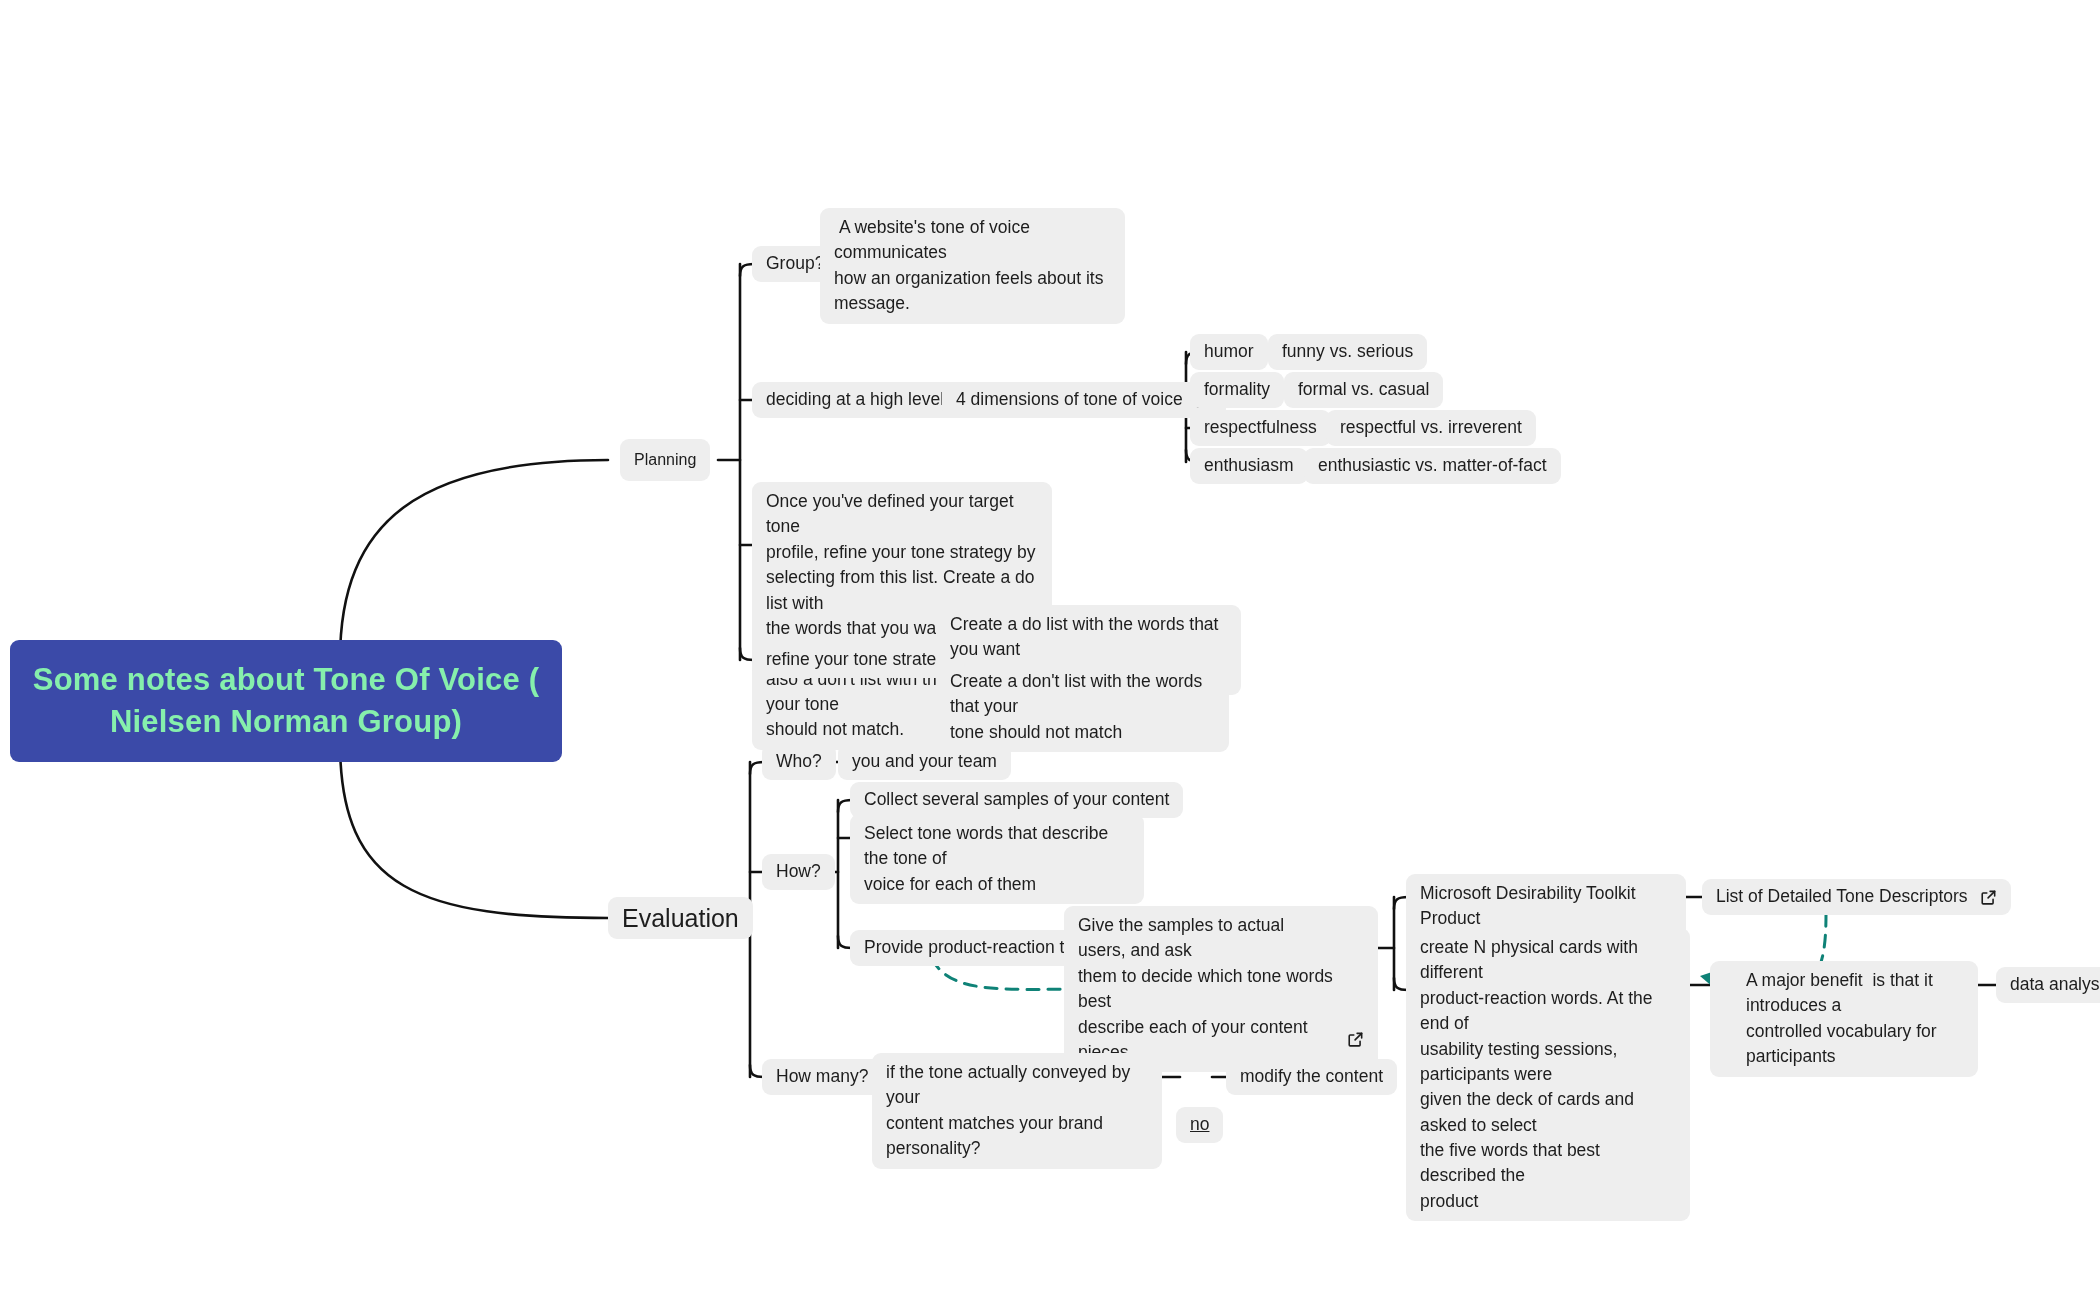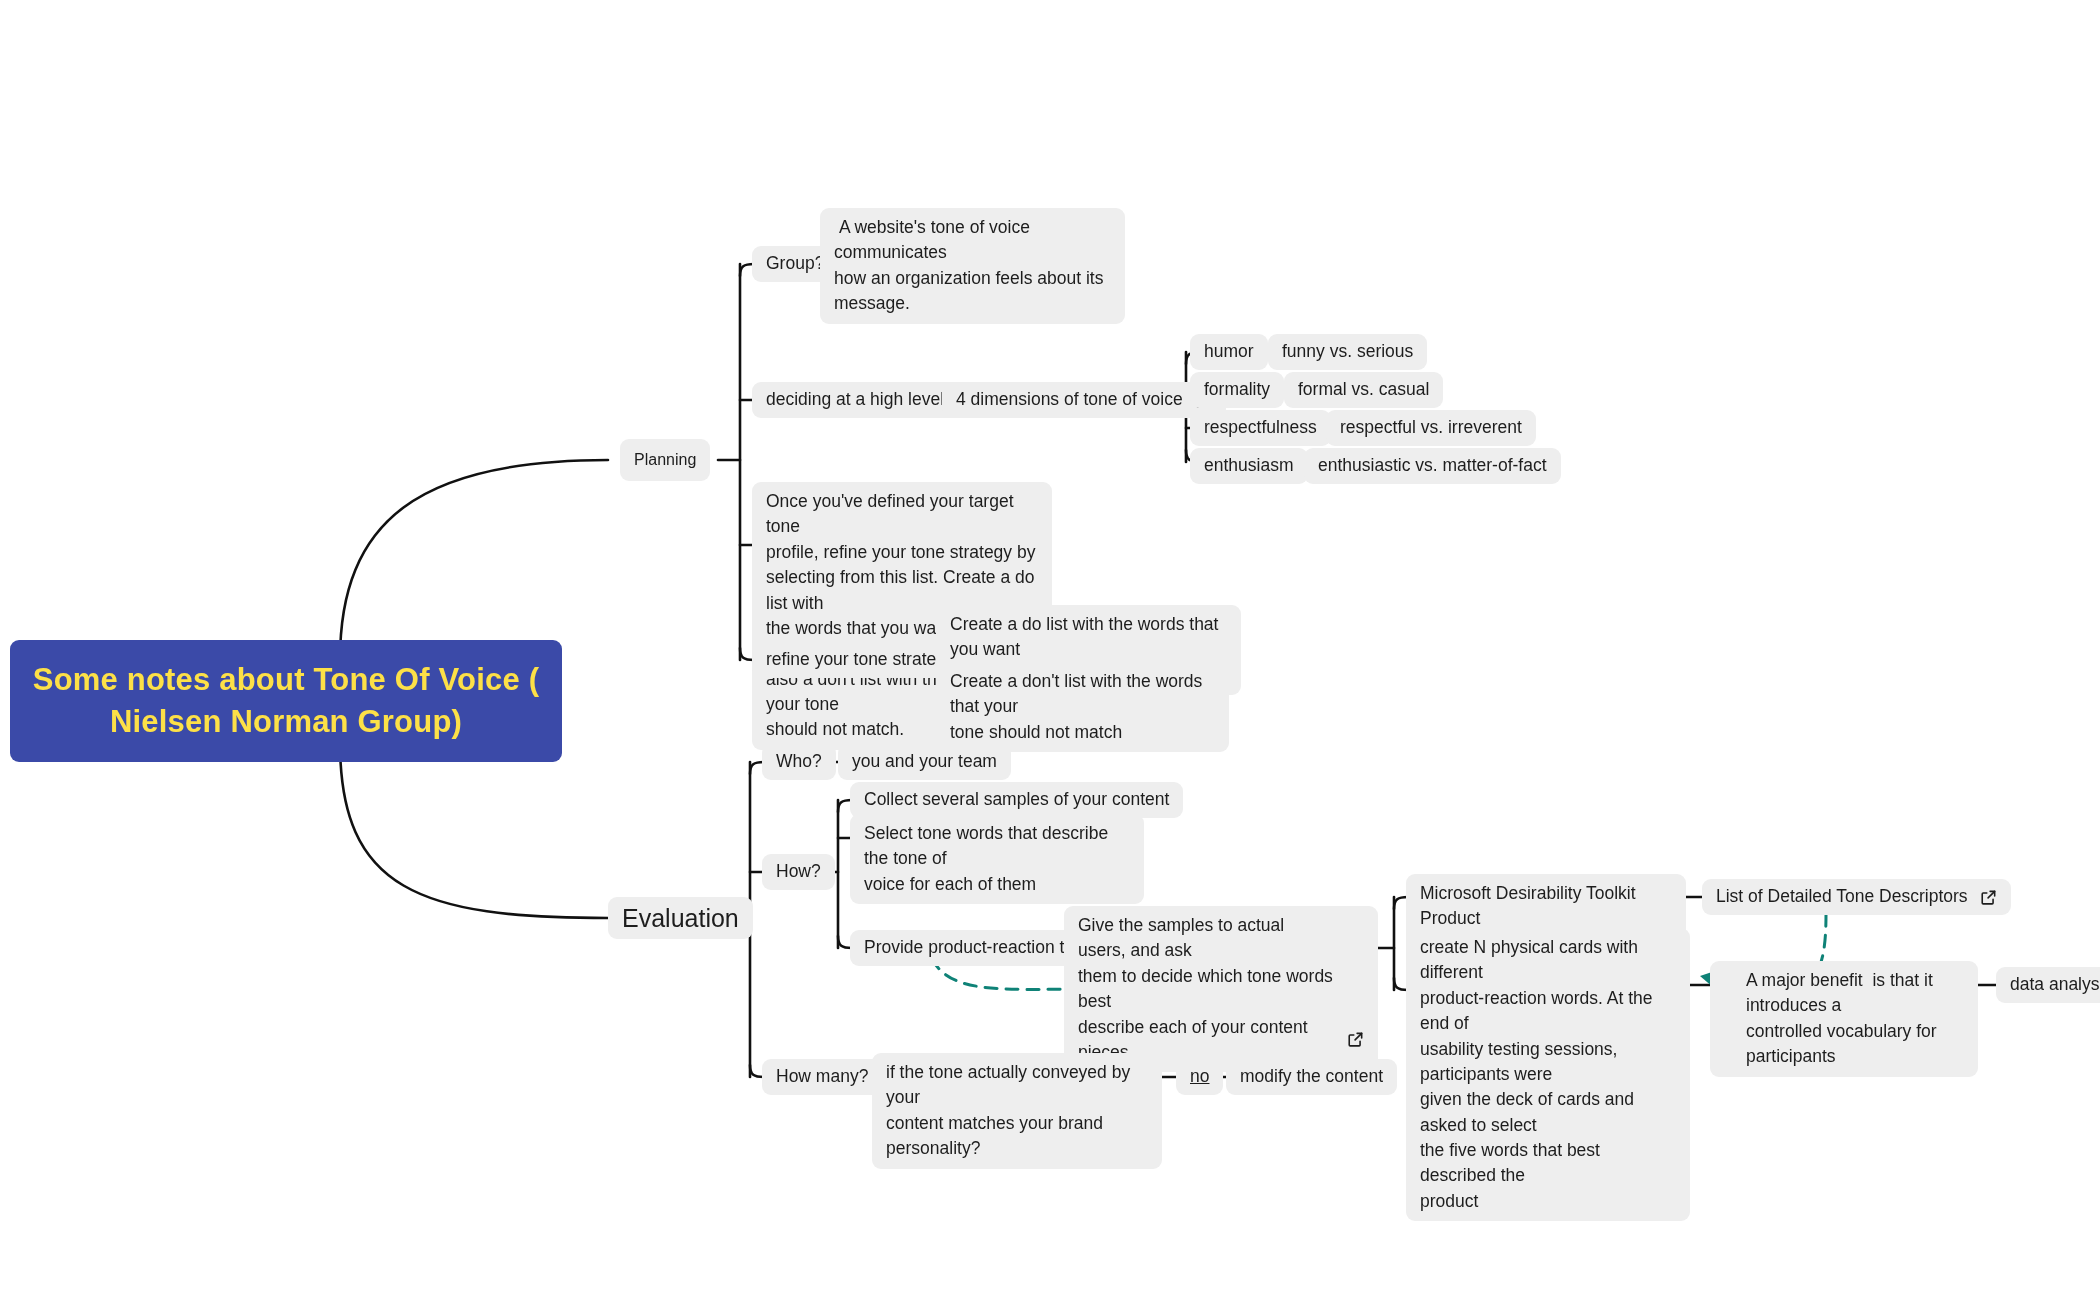--- a/index.html
+++ b/index.html
@@ -40,21 +40,21 @@
     display: flex;
     align-items: center;
   }
   .node.one-line {
     white-space: nowrap;
   }
   .node .txt { display: block; }
   .root {
     position: absolute;
     background: #3b4aa8;
-    color: #fde047;
+    color: #86efac;
     border-radius: 9px;
     font-size: 31px;
     line-height: 1.35;
     font-weight: 600;
     text-align: center;
     display: flex;
     align-items: center;
     justify-content: center;
     padding: 16px 20px;
     box-sizing: border-box;
@@ -335,21 +335,21 @@
 
   <div class="node one-line" style="left:762px; top:1059px; height:36px;">
     <span class="txt">How many?</span>
   </div>
 
   <div class="node" style="left:872px; top:1053px; width:290px;">
     <span class="txt">if the tone actually conveyed by your
 content matches your brand personality?</span>
   </div>
 
-  <div class="node one-line" style="left:1176px; top:1059px; height:36px;text-decoration:underline;">
+  <div class="node one-line" style="left:1176px; top:1107px; height:36px;text-decoration:underline;">
     <span class="txt">no</span>
   </div>
 
   <div class="node one-line" style="left:1226px; top:1059px; height:36px;">
     <span class="txt">modify the content</span>
   </div>
 
 </div>
 
 </body></html>

